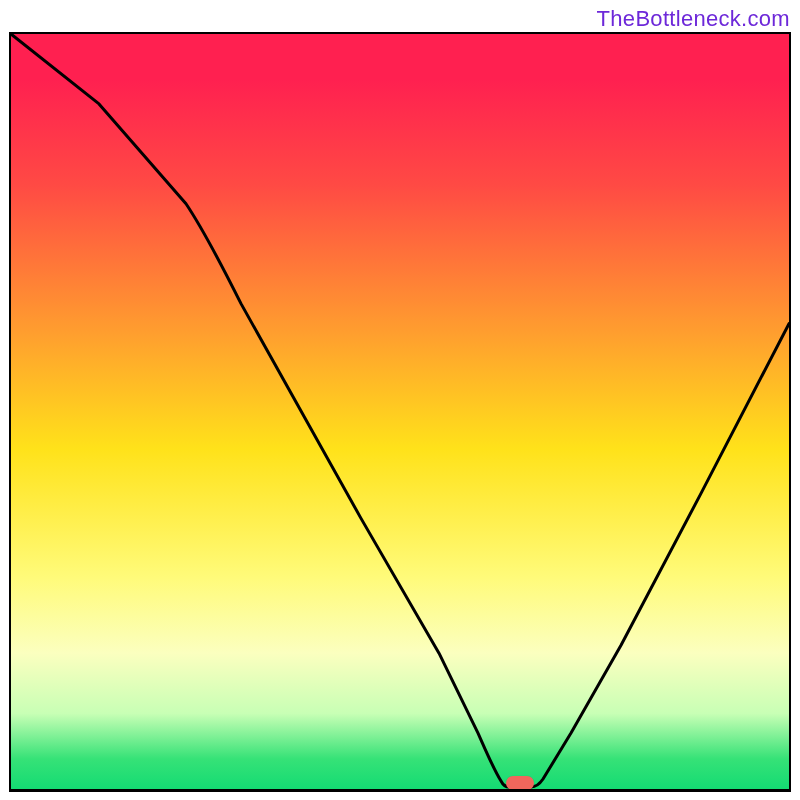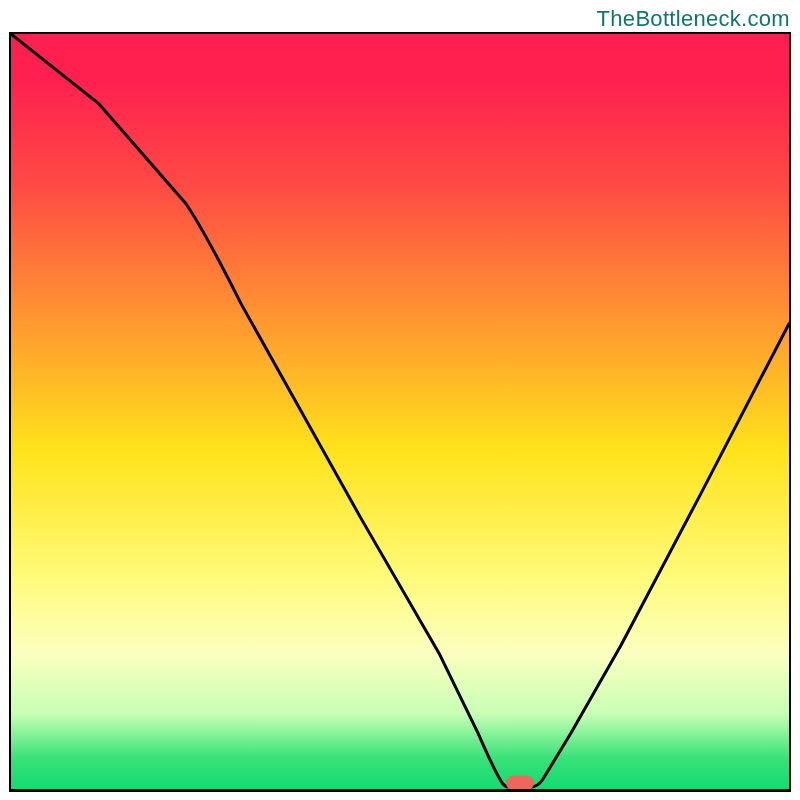--- a/index.html
+++ b/index.html
@@ -60,21 +60,21 @@
     transform: translate(-50%, -50%);
     box-shadow: 0 0 0 0.5px rgba(0,0,0,0.05);
   }
   .watermark {
     position: absolute;
     top: 6px;
     right: 10px;
     font-family: Arial, Helvetica, sans-serif;
     font-size: 22px;
     font-weight: 400;
-    color: #0f766e;
+    color: #6d28d9;
     letter-spacing: 0.3px;
     text-align: center;
   }
 </style>
 </head>
 <body>
 
 <div class="chart-root">
 
   <div class="watermark">TheBottleneck.com</div>

